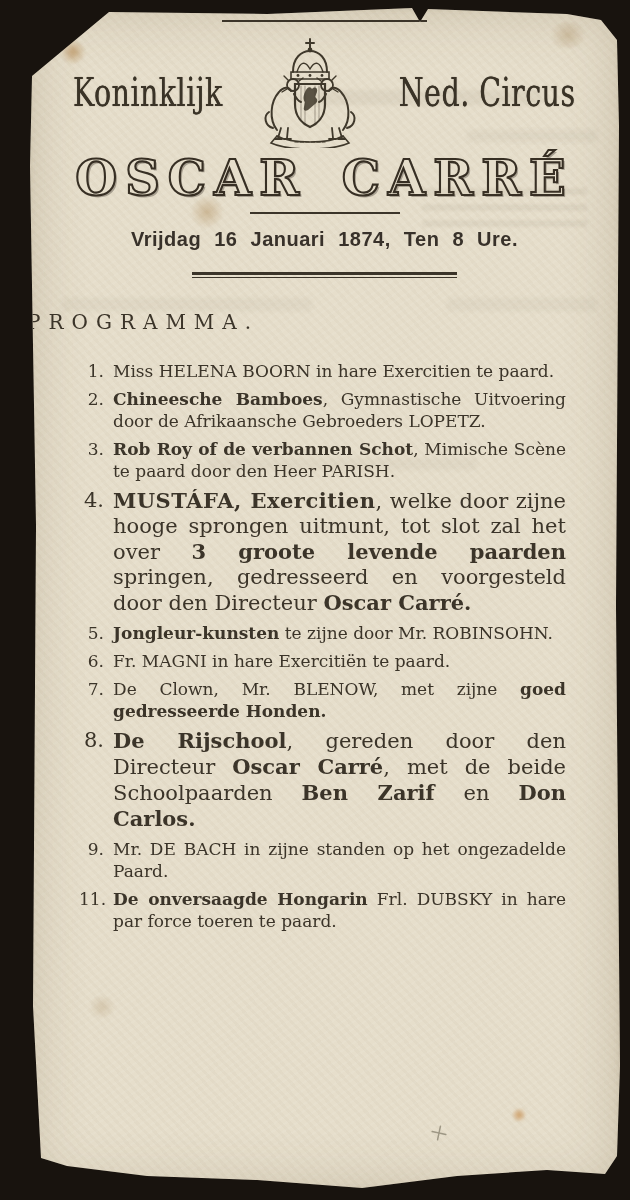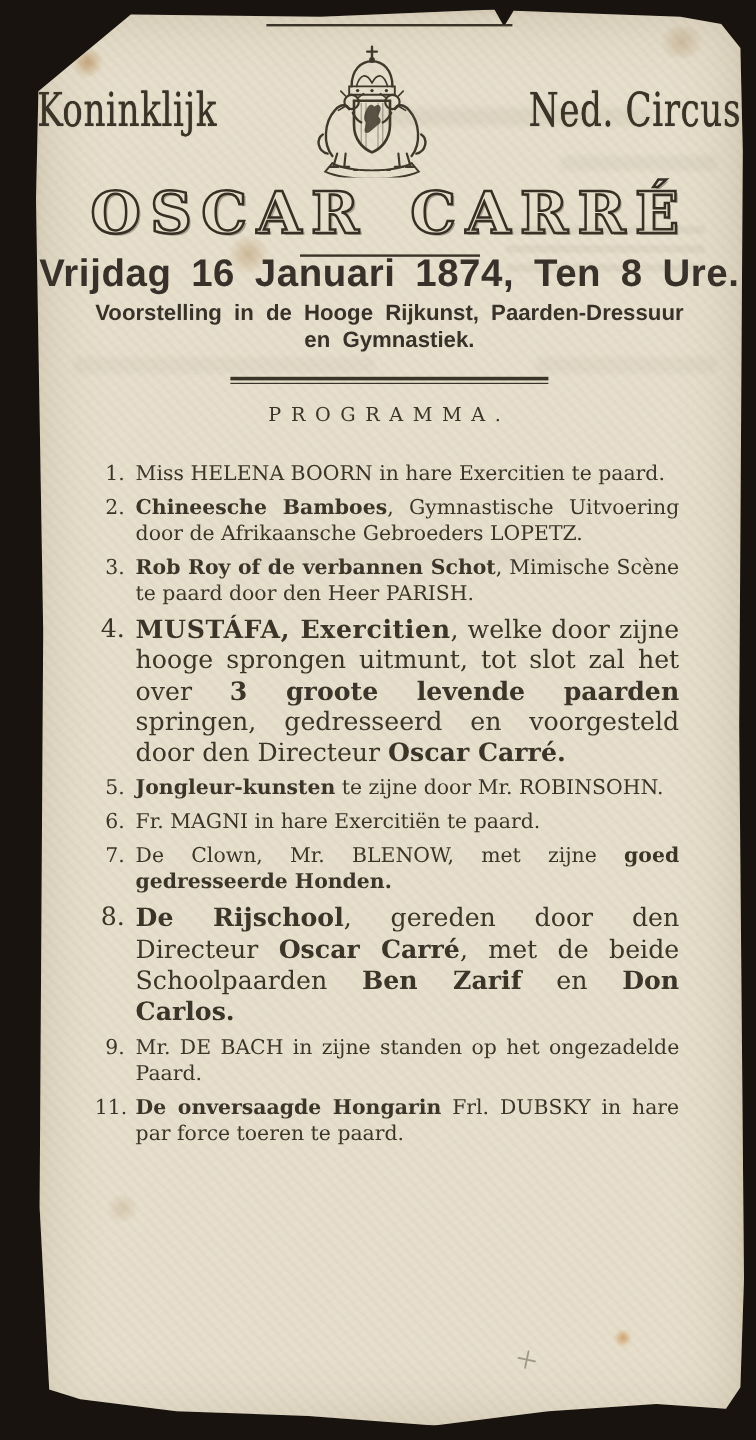--- a/index.html
+++ b/index.html
@@ -30,59 +30,59 @@
   .ghost.lines { background: repeating-linear-gradient(180deg, rgba(110,98,75,.7) 0 7px, transparent 7px 16px); }
 
   .venue {
     margin-top:80px; text-align:center;
     font-size:45px; font-weight:700; line-height:54px;
     letter-spacing:1px; word-spacing:13px; color:#332d22;
     text-shadow:0 0 .5px #332d22;
   }
   .rule { background:#3b3429; height:2px; margin-left:auto; margin-right:auto; }
   .rule-venue { width:205px; margin-top:14px; }
-  .royal-row { margin-top:14px; display:flex; align-items:center; justify-content:space-between; gap:6px; height:112px; }
+  .royal-row { margin-top:14px; display:flex; align-items:center; justify-content:center; gap:28px; height:112px; }
   .royal {
     display:inline-block; font-size:30px; color:#3a3327;
     transform:scale(.95,1.3); letter-spacing:.5px;
     text-shadow:0 0 .6px #3a3327;
   }
   .emblem { flex:none; }
   .main-title {
     margin-top:2px; text-align:center; white-space:nowrap;
     font-size:48px; line-height:56px; font-weight:700;
     letter-spacing:8px; word-spacing:10px; color:#372f24;
   }
   @supports (-webkit-text-stroke: 1px black) {
     .main-title {
       color:#e6decb;
       -webkit-text-stroke:2.1px #372f24;
       text-shadow:2px 2px 0 rgba(55,47,36,.35);
     }
   }
   .rule-title { width:150px; margin-top:6px; }
   .date {
-    text-align:center;
+    margin-top:12px; text-align:center;
     font-family:"Liberation Sans", sans-serif;
-    font-size:32px; line-height:26px; font-weight:700;
+    font-size:20px; line-height:26px; font-weight:700;
     letter-spacing:.5px; word-spacing:7px; color:#38312a;
   }
   .subtitle {
     margin-top:10px; text-align:center;
     font-family:"Liberation Sans", sans-serif;
     font-size:18.5px; line-height:22px; font-weight:700;
     word-spacing:5px; color:#38312a;
   }
   .double-rule {
     margin:20px auto 0; width:265px; height:6px;
     border-top:3px solid #3b3429; border-bottom:1px solid #3b3429;
   }
   .prog-heading {
-    margin-top:14px; text-align:center;
-    font-size:16px; line-height:24px; letter-spacing:8px; color:#3b3429;
+    margin-top:32px; text-align:left;
+    font-size:20px; line-height:24px; letter-spacing:8px; color:#3b3429;
   }
   .program { margin:26px 56px 0 52px; list-style:none; }
   .item { display:flex; margin-bottom:6px; font-size:17px; line-height:22px; }
   .item .num { flex:none; width:34px; text-align:right; padding-right:9px; }
   .item .txt { flex:1; text-align:justify; }
   .item.lg { font-size:21px; line-height:25px; }
   .b { font-weight:700; }
   .item.lg .lead { letter-spacing:.5px; }
   .pause {
     text-align:center; font-size:22px; line-height:26px; font-weight:700;
@@ -153,24 +153,20 @@
       <path d="M22,100 L16,107 C33,115 77,115 94,107 L88,100" stroke-width="1.6"></path>
       <path d="M40,106 H70" stroke-width="1.2" stroke-dasharray="3,2.5"></path>
     </svg>
     <span class="royal">Ned. Circus</span>
   </div>
 
   <div class="main-title">OSCAR CARRÉ</div>
   <div class="rule rule-title"></div>
 
   <div class="date">Vrijdag 16 Januari 1874, Ten 8 Ure.</div>
-  <div class="subtitle">
-    <span>Voorstelling in de Hooge Rijkunst, Paarden-Dressuur</span><br>
-    <span>en Gymnastiek.</span>
-  </div>
 
   <div class="double-rule"></div>
   <div class="prog-heading">PROGRAMMA.</div>
 
   <div class="program">
 
     <div class="item">
       <span class="num">1.</span>
       <span class="txt"><span>Miss HELENA BOORN in hare Exercitien te paard.</span></span>
     </div>

